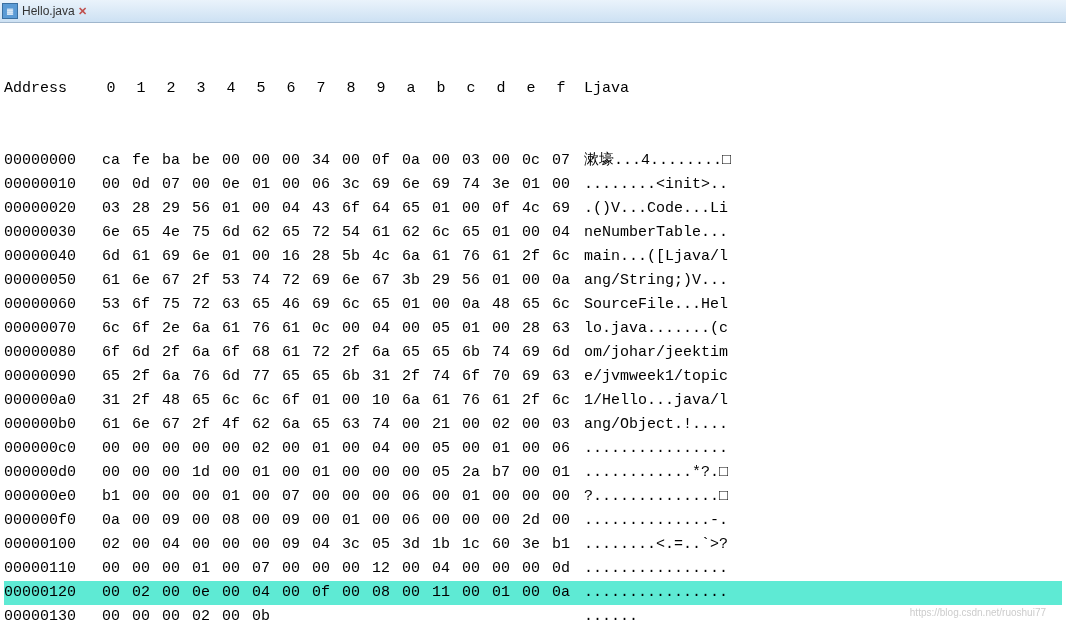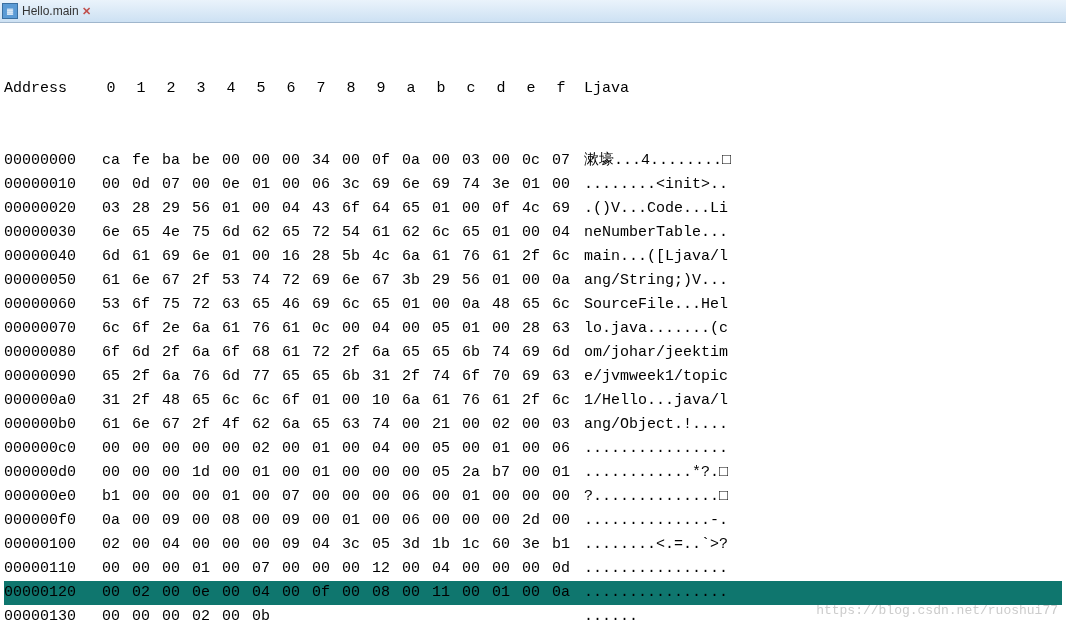--- a/index.html
+++ b/index.html
@@ -7,30 +7,30 @@
   .titlebar{height:22px;background:linear-gradient(#eaf3fb,#cde1f3);border-bottom:1px solid #9fb6cc;display:flex;align-items:center;padding:0 2px;font-family:Tahoma,sans-serif;font-size:12px;color:#333}
   .titlebar .icon{width:14px;height:14px;background:#5b9bd5;margin-right:4px;display:inline-flex;align-items:center;justify-content:center;color:#fff;font-size:8px;border:1px solid #3a6fa0}
   .titlebar .close{width:12px;height:12px;margin-left:2px;display:inline-flex;align-items:center;justify-content:center;color:#c0504d;font-weight:bold;font-size:11px;cursor:pointer}
   .hex{padding:6px 4px 0 4px;line-height:24px;white-space:pre;letter-spacing:0}
   .row{display:flex}
   .addr{width:92px;display:inline-block}
   .hexbytes{display:inline-block}
   .byte{display:inline-block;width:30px;text-align:center}
   .dump{display:inline-block;padding-left:8px}
   .hdr .byte{color:#000}
-  .highlight{background:#0f766e}
-  .watermark{position:absolute;right:8px;bottom:4px;font-family:Liberation Mono, monospace;font-size:13px;color:#ccc}
+  .highlight{background:#5eead4}
+  .watermark{position:absolute;right:20px;bottom:4px;font-family:Liberation Sans, sans-serif;font-size:10px;color:#ccc}
 </style>
 </head>
 <body>
 
 <div class="window">
   <div class="titlebar">
     <span class="icon">▦</span>
-    <span>Hello.main</span>
+    <span>Hello.java</span>
     <span class="close">✕</span>
   </div>
 
   <div class="hex">
     <div class="row hdr">
       <span class="addr">Address</span>
       <span class="hexbytes" id="hdr-bytes"><span class="byte">0</span><span class="byte">1</span><span class="byte">2</span><span class="byte">3</span><span class="byte">4</span><span class="byte">5</span><span class="byte">6</span><span class="byte">7</span><span class="byte">8</span><span class="byte">9</span><span class="byte">a</span><span class="byte">b</span><span class="byte">c</span><span class="byte">d</span><span class="byte">e</span><span class="byte">f</span></span>
       <span class="dump">Ljava</span>
     </div>
     <div id="rows"><div class="row"><span class="addr">00000000</span><span class="hexbytes"><span class="byte">ca</span><span class="byte">fe</span><span class="byte">ba</span><span class="byte">be</span><span class="byte">00</span><span class="byte">00</span><span class="byte">00</span><span class="byte">34</span><span class="byte">00</span><span class="byte">0f</span><span class="byte">0a</span><span class="byte">00</span><span class="byte">03</span><span class="byte">00</span><span class="byte">0c</span><span class="byte">07</span></span><span class="dump">漱壕...4........□</span></div><div class="row"><span class="addr">00000010</span><span class="hexbytes"><span class="byte">00</span><span class="byte">0d</span><span class="byte">07</span><span class="byte">00</span><span class="byte">0e</span><span class="byte">01</span><span class="byte">00</span><span class="byte">06</span><span class="byte">3c</span><span class="byte">69</span><span class="byte">6e</span><span class="byte">69</span><span class="byte">74</span><span class="byte">3e</span><span class="byte">01</span><span class="byte">00</span></span><span class="dump">........&lt;init&gt;..</span></div><div class="row"><span class="addr">00000020</span><span class="hexbytes"><span class="byte">03</span><span class="byte">28</span><span class="byte">29</span><span class="byte">56</span><span class="byte">01</span><span class="byte">00</span><span class="byte">04</span><span class="byte">43</span><span class="byte">6f</span><span class="byte">64</span><span class="byte">65</span><span class="byte">01</span><span class="byte">00</span><span class="byte">0f</span><span class="byte">4c</span><span class="byte">69</span></span><span class="dump">.()V...Code...Li</span></div><div class="row"><span class="addr">00000030</span><span class="hexbytes"><span class="byte">6e</span><span class="byte">65</span><span class="byte">4e</span><span class="byte">75</span><span class="byte">6d</span><span class="byte">62</span><span class="byte">65</span><span class="byte">72</span><span class="byte">54</span><span class="byte">61</span><span class="byte">62</span><span class="byte">6c</span><span class="byte">65</span><span class="byte">01</span><span class="byte">00</span><span class="byte">04</span></span><span class="dump">neNumberTable...</span></div><div class="row"><span class="addr">00000040</span><span class="hexbytes"><span class="byte">6d</span><span class="byte">61</span><span class="byte">69</span><span class="byte">6e</span><span class="byte">01</span><span class="byte">00</span><span class="byte">16</span><span class="byte">28</span><span class="byte">5b</span><span class="byte">4c</span><span class="byte">6a</span><span class="byte">61</span><span class="byte">76</span><span class="byte">61</span><span class="byte">2f</span><span class="byte">6c</span></span><span class="dump">main...([Ljava/l</span></div><div class="row"><span class="addr">00000050</span><span class="hexbytes"><span class="byte">61</span><span class="byte">6e</span><span class="byte">67</span><span class="byte">2f</span><span class="byte">53</span><span class="byte">74</span><span class="byte">72</span><span class="byte">69</span><span class="byte">6e</span><span class="byte">67</span><span class="byte">3b</span><span class="byte">29</span><span class="byte">56</span><span class="byte">01</span><span class="byte">00</span><span class="byte">0a</span></span><span class="dump">ang/String;)V...</span></div><div class="row"><span class="addr">00000060</span><span class="hexbytes"><span class="byte">53</span><span class="byte">6f</span><span class="byte">75</span><span class="byte">72</span><span class="byte">63</span><span class="byte">65</span><span class="byte">46</span><span class="byte">69</span><span class="byte">6c</span><span class="byte">65</span><span class="byte">01</span><span class="byte">00</span><span class="byte">0a</span><span class="byte">48</span><span class="byte">65</span><span class="byte">6c</span></span><span class="dump">SourceFile...Hel</span></div><div class="row"><span class="addr">00000070</span><span class="hexbytes"><span class="byte">6c</span><span class="byte">6f</span><span class="byte">2e</span><span class="byte">6a</span><span class="byte">61</span><span class="byte">76</span><span class="byte">61</span><span class="byte">0c</span><span class="byte">00</span><span class="byte">04</span><span class="byte">00</span><span class="byte">05</span><span class="byte">01</span><span class="byte">00</span><span class="byte">28</span><span class="byte">63</span></span><span class="dump">lo.java.......(c</span></div><div class="row"><span class="addr">00000080</span><span class="hexbytes"><span class="byte">6f</span><span class="byte">6d</span><span class="byte">2f</span><span class="byte">6a</span><span class="byte">6f</span><span class="byte">68</span><span class="byte">61</span><span class="byte">72</span><span class="byte">2f</span><span class="byte">6a</span><span class="byte">65</span><span class="byte">65</span><span class="byte">6b</span><span class="byte">74</span><span class="byte">69</span><span class="byte">6d</span></span><span class="dump">om/johar/jeektim</span></div><div class="row"><span class="addr">00000090</span><span class="hexbytes"><span class="byte">65</span><span class="byte">2f</span><span class="byte">6a</span><span class="byte">76</span><span class="byte">6d</span><span class="byte">77</span><span class="byte">65</span><span class="byte">65</span><span class="byte">6b</span><span class="byte">31</span><span class="byte">2f</span><span class="byte">74</span><span class="byte">6f</span><span class="byte">70</span><span class="byte">69</span><span class="byte">63</span></span><span class="dump">e/jvmweek1/topic</span></div><div class="row"><span class="addr">000000a0</span><span class="hexbytes"><span class="byte">31</span><span class="byte">2f</span><span class="byte">48</span><span class="byte">65</span><span class="byte">6c</span><span class="byte">6c</span><span class="byte">6f</span><span class="byte">01</span><span class="byte">00</span><span class="byte">10</span><span class="byte">6a</span><span class="byte">61</span><span class="byte">76</span><span class="byte">61</span><span class="byte">2f</span><span class="byte">6c</span></span><span class="dump">1/Hello...java/l</span></div><div class="row"><span class="addr">000000b0</span><span class="hexbytes"><span class="byte">61</span><span class="byte">6e</span><span class="byte">67</span><span class="byte">2f</span><span class="byte">4f</span><span class="byte">62</span><span class="byte">6a</span><span class="byte">65</span><span class="byte">63</span><span class="byte">74</span><span class="byte">00</span><span class="byte">21</span><span class="byte">00</span><span class="byte">02</span><span class="byte">00</span><span class="byte">03</span></span><span class="dump">ang/Object.!....</span></div><div class="row"><span class="addr">000000c0</span><span class="hexbytes"><span class="byte">00</span><span class="byte">00</span><span class="byte">00</span><span class="byte">00</span><span class="byte">00</span><span class="byte">02</span><span class="byte">00</span><span class="byte">01</span><span class="byte">00</span><span class="byte">04</span><span class="byte">00</span><span class="byte">05</span><span class="byte">00</span><span class="byte">01</span><span class="byte">00</span><span class="byte">06</span></span><span class="dump">................</span></div><div class="row"><span class="addr">000000d0</span><span class="hexbytes"><span class="byte">00</span><span class="byte">00</span><span class="byte">00</span><span class="byte">1d</span><span class="byte">00</span><span class="byte">01</span><span class="byte">00</span><span class="byte">01</span><span class="byte">00</span><span class="byte">00</span><span class="byte">00</span><span class="byte">05</span><span class="byte">2a</span><span class="byte">b7</span><span class="byte">00</span><span class="byte">01</span></span><span class="dump">............*?.□</span></div><div class="row"><span class="addr">000000e0</span><span class="hexbytes"><span class="byte">b1</span><span class="byte">00</span><span class="byte">00</span><span class="byte">00</span><span class="byte">01</span><span class="byte">00</span><span class="byte">07</span><span class="byte">00</span><span class="byte">00</span><span class="byte">00</span><span class="byte">06</span><span class="byte">00</span><span class="byte">01</span><span class="byte">00</span><span class="byte">00</span><span class="byte">00</span></span><span class="dump">?..............□</span></div><div class="row"><span class="addr">000000f0</span><span class="hexbytes"><span class="byte">0a</span><span class="byte">00</span><span class="byte">09</span><span class="byte">00</span><span class="byte">08</span><span class="byte">00</span><span class="byte">09</span><span class="byte">00</span><span class="byte">01</span><span class="byte">00</span><span class="byte">06</span><span class="byte">00</span><span class="byte">00</span><span class="byte">00</span><span class="byte">2d</span><span class="byte">00</span></span><span class="dump">..............-.</span></div><div class="row"><span class="addr">00000100</span><span class="hexbytes"><span class="byte">02</span><span class="byte">00</span><span class="byte">04</span><span class="byte">00</span><span class="byte">00</span><span class="byte">00</span><span class="byte">09</span><span class="byte">04</span><span class="byte">3c</span><span class="byte">05</span><span class="byte">3d</span><span class="byte">1b</span><span class="byte">1c</span><span class="byte">60</span><span class="byte">3e</span><span class="byte">b1</span></span><span class="dump">........&lt;.=..`&gt;?</span></div><div class="row"><span class="addr">00000110</span><span class="hexbytes"><span class="byte">00</span><span class="byte">00</span><span class="byte">00</span><span class="byte">01</span><span class="byte">00</span><span class="byte">07</span><span class="byte">00</span><span class="byte">00</span><span class="byte">00</span><span class="byte">12</span><span class="byte">00</span><span class="byte">04</span><span class="byte">00</span><span class="byte">00</span><span class="byte">00</span><span class="byte">0d</span></span><span class="dump">................</span></div><div class="row highlight"><span class="addr">00000120</span><span class="hexbytes"><span class="byte">00</span><span class="byte">02</span><span class="byte">00</span><span class="byte">0e</span><span class="byte">00</span><span class="byte">04</span><span class="byte">00</span><span class="byte">0f</span><span class="byte">00</span><span class="byte">08</span><span class="byte">00</span><span class="byte">11</span><span class="byte">00</span><span class="byte">01</span><span class="byte">00</span><span class="byte">0a</span></span><span class="dump">................</span></div><div class="row"><span class="addr">00000130</span><span class="hexbytes"><span class="byte">00</span><span class="byte">00</span><span class="byte">00</span><span class="byte">02</span><span class="byte">00</span><span class="byte">0b</span><span class="byte"></span><span class="byte"></span><span class="byte"></span><span class="byte"></span><span class="byte"></span><span class="byte"></span><span class="byte"></span><span class="byte"></span><span class="byte"></span><span class="byte"></span></span><span class="dump">......</span></div></div>

